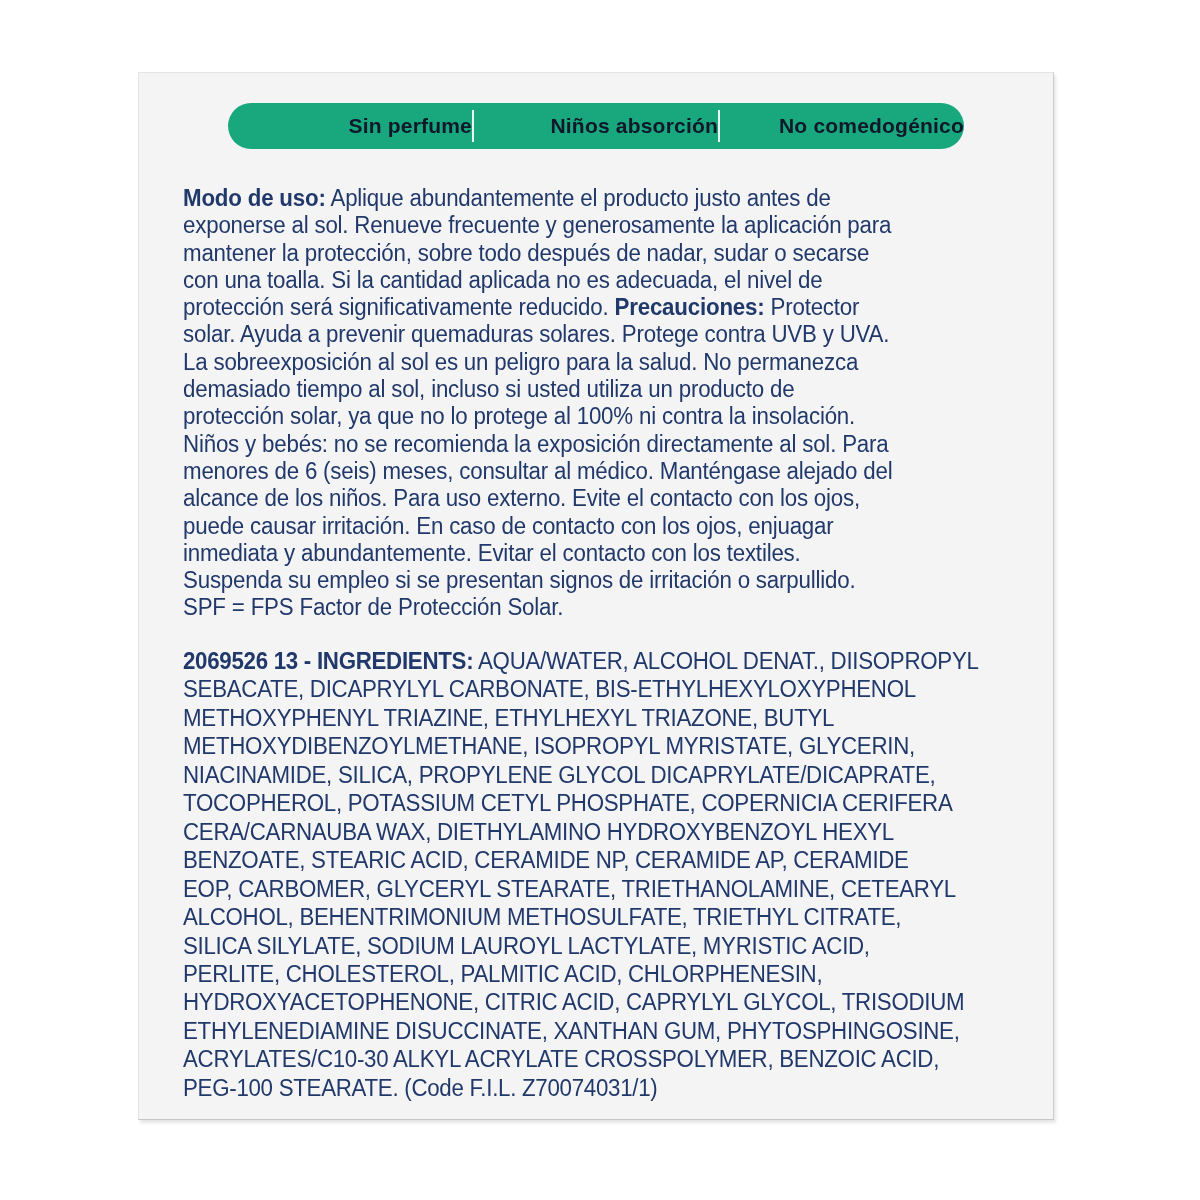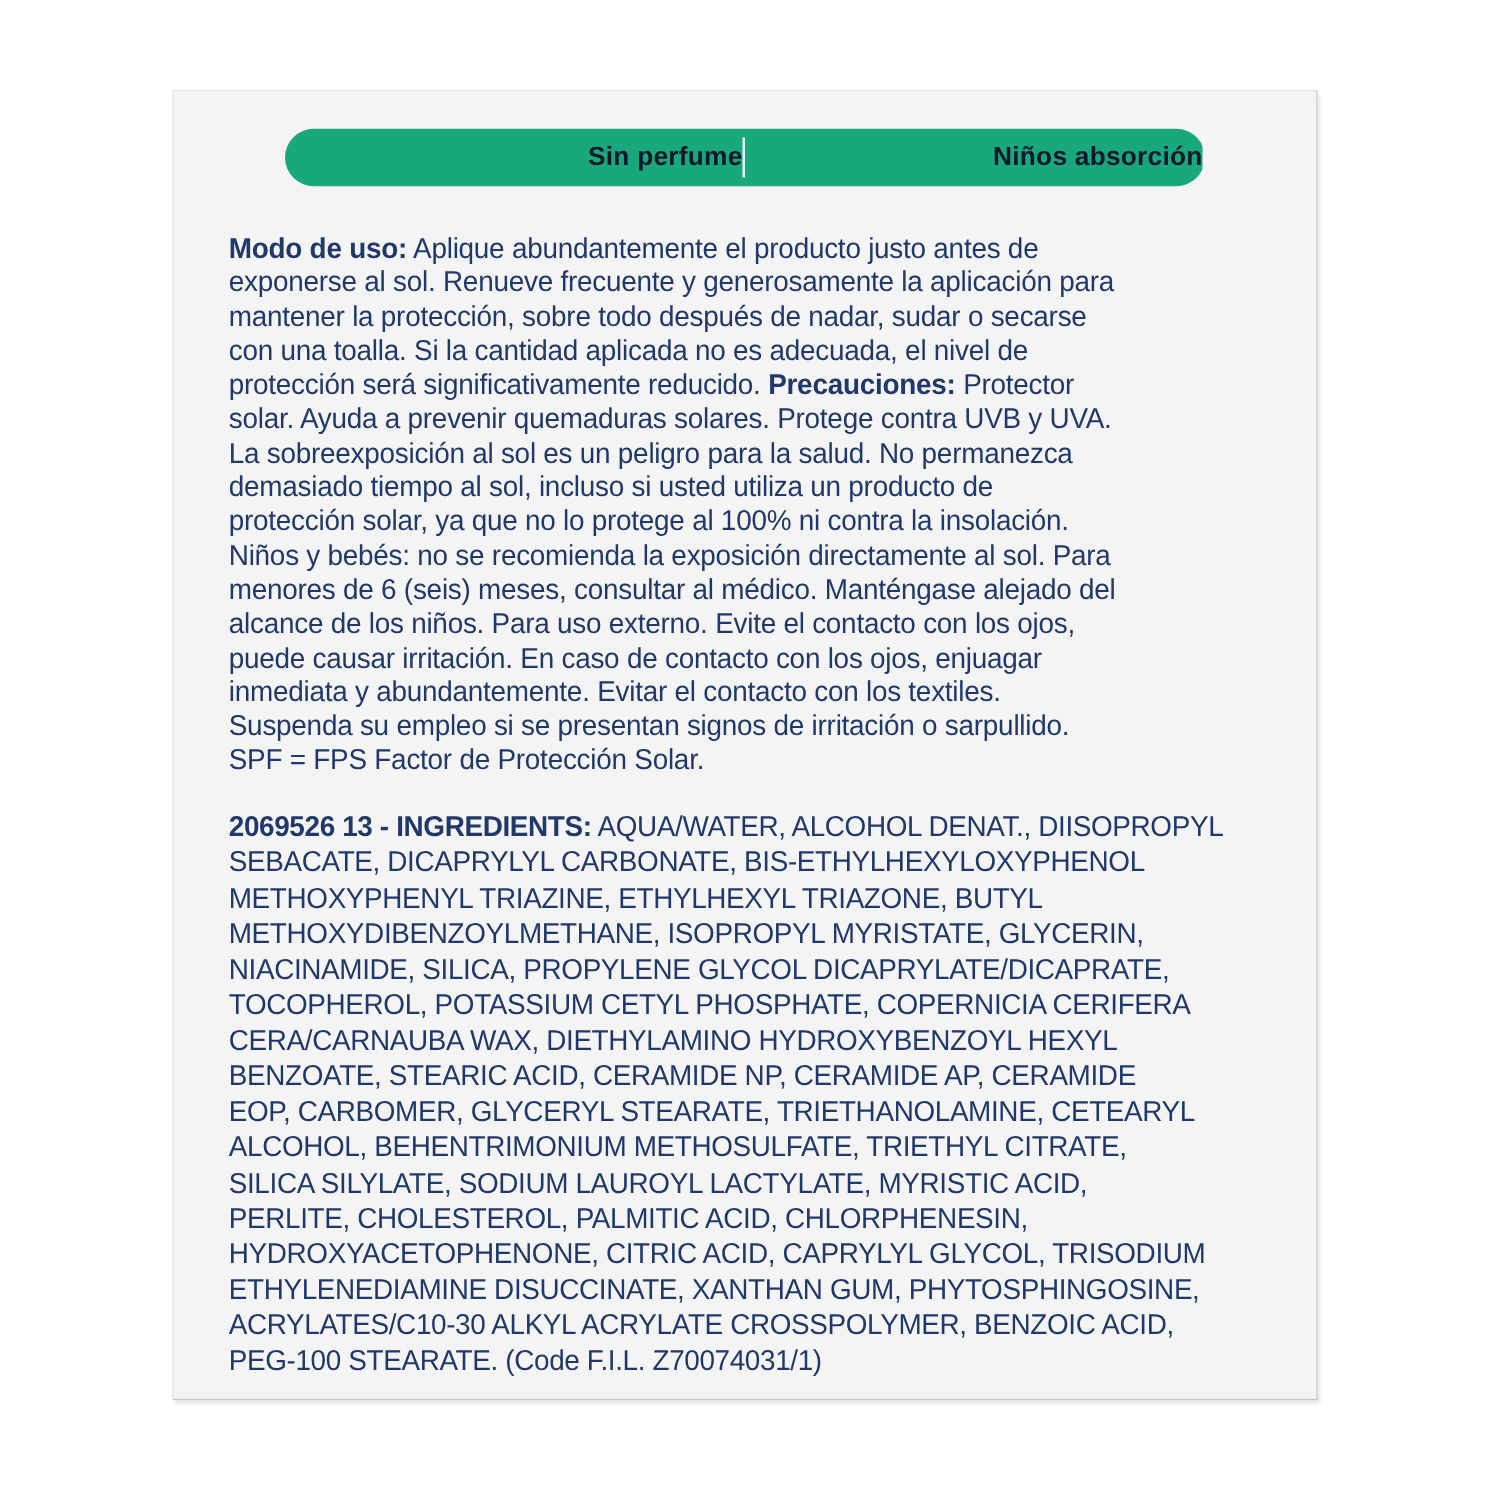--- a/index.html
+++ b/index.html
@@ -83,20 +83,21 @@
 <body>
 
 <div class="stage">
   <div class="card">
 
     <div class="banner">
       <span class="claim">Sin perfume</span>
       <span class="claim-divider"></span>
       <span class="claim">Niños absorción</span>
       <span class="claim-divider"></span>
+      <span class="claim">No comedogénico</span>
     </div>
 
     <div class="textblock usage">
         <div class="line"><span class="bold">Modo de uso:</span><span> Aplique abundantemente el producto justo antes de</span></div>
         <div class="line"><span>exponerse al sol. Renueve frecuente y generosamente la aplicación para</span></div>
         <div class="line"><span>mantener la protección, sobre todo después de nadar, sudar o secarse</span></div>
         <div class="line"><span>con una toalla. Si la cantidad aplicada no es adecuada, el nivel de</span></div>
         <div class="line"><span>protección será significativamente reducido. </span><span class="bold">Precauciones:</span><span> Protector</span></div>
         <div class="line"><span>solar. Ayuda a prevenir quemaduras solares. Protege contra UVB y UVA.</span></div>
         <div class="line"><span>La sobreexposición al sol es un peligro para la salud. No permanezca</span></div>

